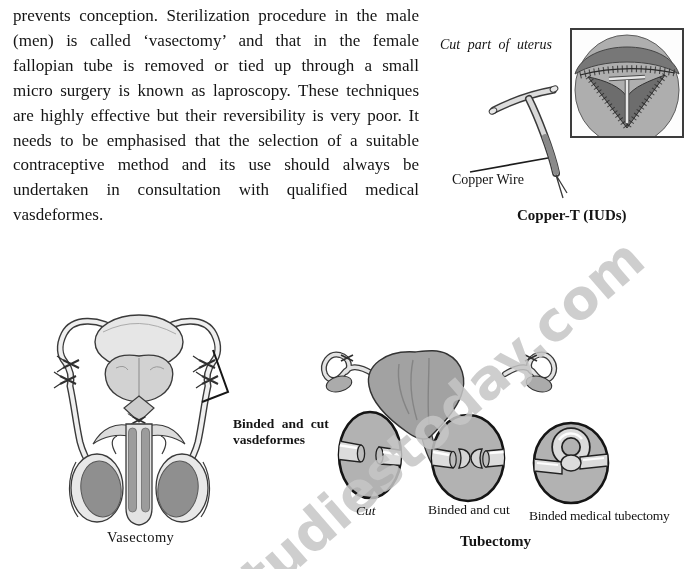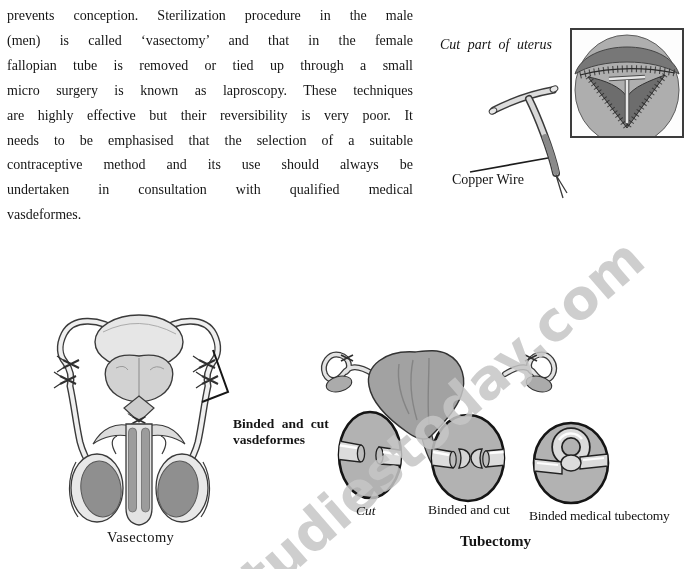--- a/index.html
+++ b/index.html
@@ -1,20 +1,20 @@
 <!DOCTYPE html>
 <html><head>
 <meta charset="utf-8">
 <style>
   html,body{margin:0;padding:0;background:#fff;}
   .page{position:relative;width:689px;height:569px;background:#ffffff;overflow:hidden;
         font-family:"Liberation Serif",serif;color:#141414;}
   .abs{position:absolute;}
   
-  .para{left:7px;top:4px;width:406px;font-size:14px;line-height:24.9px;z-index:10;}
+  .para{left:13px;top:4px;width:406px;font-size:17px;line-height:24.9px;z-index:10;}
   .para .ln{text-align:justify;text-align-last:justify;-moz-text-align-last:justify;white-space:normal;}
   .para .ln.last{text-align-last:left;}
   
   .lbl{font-size:14px;z-index:10;white-space:nowrap;}
   .cap{font-weight:bold;font-size:15px;z-index:10;white-space:nowrap;}
   .wm{z-index:6;white-space:nowrap;pointer-events:none;
       font-family:"DejaVu Sans",sans-serif;font-weight:700;font-size:55px;
       color:rgba(198,198,198,0.85);transform:translate(-50%,-50%) rotate(-41deg);}
   .uframe{left:570px;top:28px;width:114px;height:110px;border:2px solid #3c3c3c;
           box-sizing:border-box;overflow:hidden;z-index:2;background:#fdfdfd;}
@@ -64,20 +64,21 @@
     <path d="M 39 35 Q 69 20 98 15" stroke="#dcdcdc" stroke-width="4.6" fill="none" stroke-linecap="round"></path>
     <ellipse cx="38" cy="36" rx="4" ry="2.8" fill="#e7e7e7" stroke="#333" stroke-width="1" transform="rotate(-28 38 36)"></ellipse>
     <ellipse cx="99" cy="14" rx="4" ry="2.8" fill="#e7e7e7" stroke="#333" stroke-width="1" transform="rotate(-22 99 14)"></ellipse>
     <path d="M 74 24 C 82 40 96 75 101 98" stroke="#3a3a3a" stroke-width="8" fill="none" stroke-linecap="round"></path>
     <path d="M 74 24 C 82 40 96 75 101 98" stroke="#d8d8d8" stroke-width="5" fill="none" stroke-linecap="round"></path>
     <path d="M 90 62 C 95 75 99 88 101 97" stroke="#8a8a8a" stroke-width="6" fill="none" stroke-linecap="round"></path>
     <path d="M 101 100 L 108 123 M 101 100 L 112 118" stroke="#3a3a3a" stroke-width="1.3" fill="none"></path>
   </svg>
 
   <div class="abs lbl" style="left:452px;top:172px;font-size:14px;">Copper Wire</div>
+  <div class="abs cap" style="left:517px;top:207px;">Copper-T (IUDs)</div>
 
   <svg class="abs z1" style="left:38px;top:312px;" width="202" height="225" viewBox="0 0 202 225">
     <defs>
       <g id="knot">
         <path d="M -8 -4 L 8 4 M -8 4 L 8 -4" stroke="#2f2f2f" stroke-width="2" fill="none"></path>
         <path d="M -8 -4 L -14 -8 M -8 4 L -14 8" stroke="#2f2f2f" stroke-width="1.2" fill="none"></path>
       </g>
     </defs>
 
     <path d="M 84 22 C 60 4 34 6 26 22 C 20 34 22 44 27 50 C 33 58 34 66 32 74 C 36 92 38 112 42 130 C 45 142 50 150 54 156" stroke="#3a3a3a" stroke-width="7" fill="none" stroke-linecap="round"></path>

